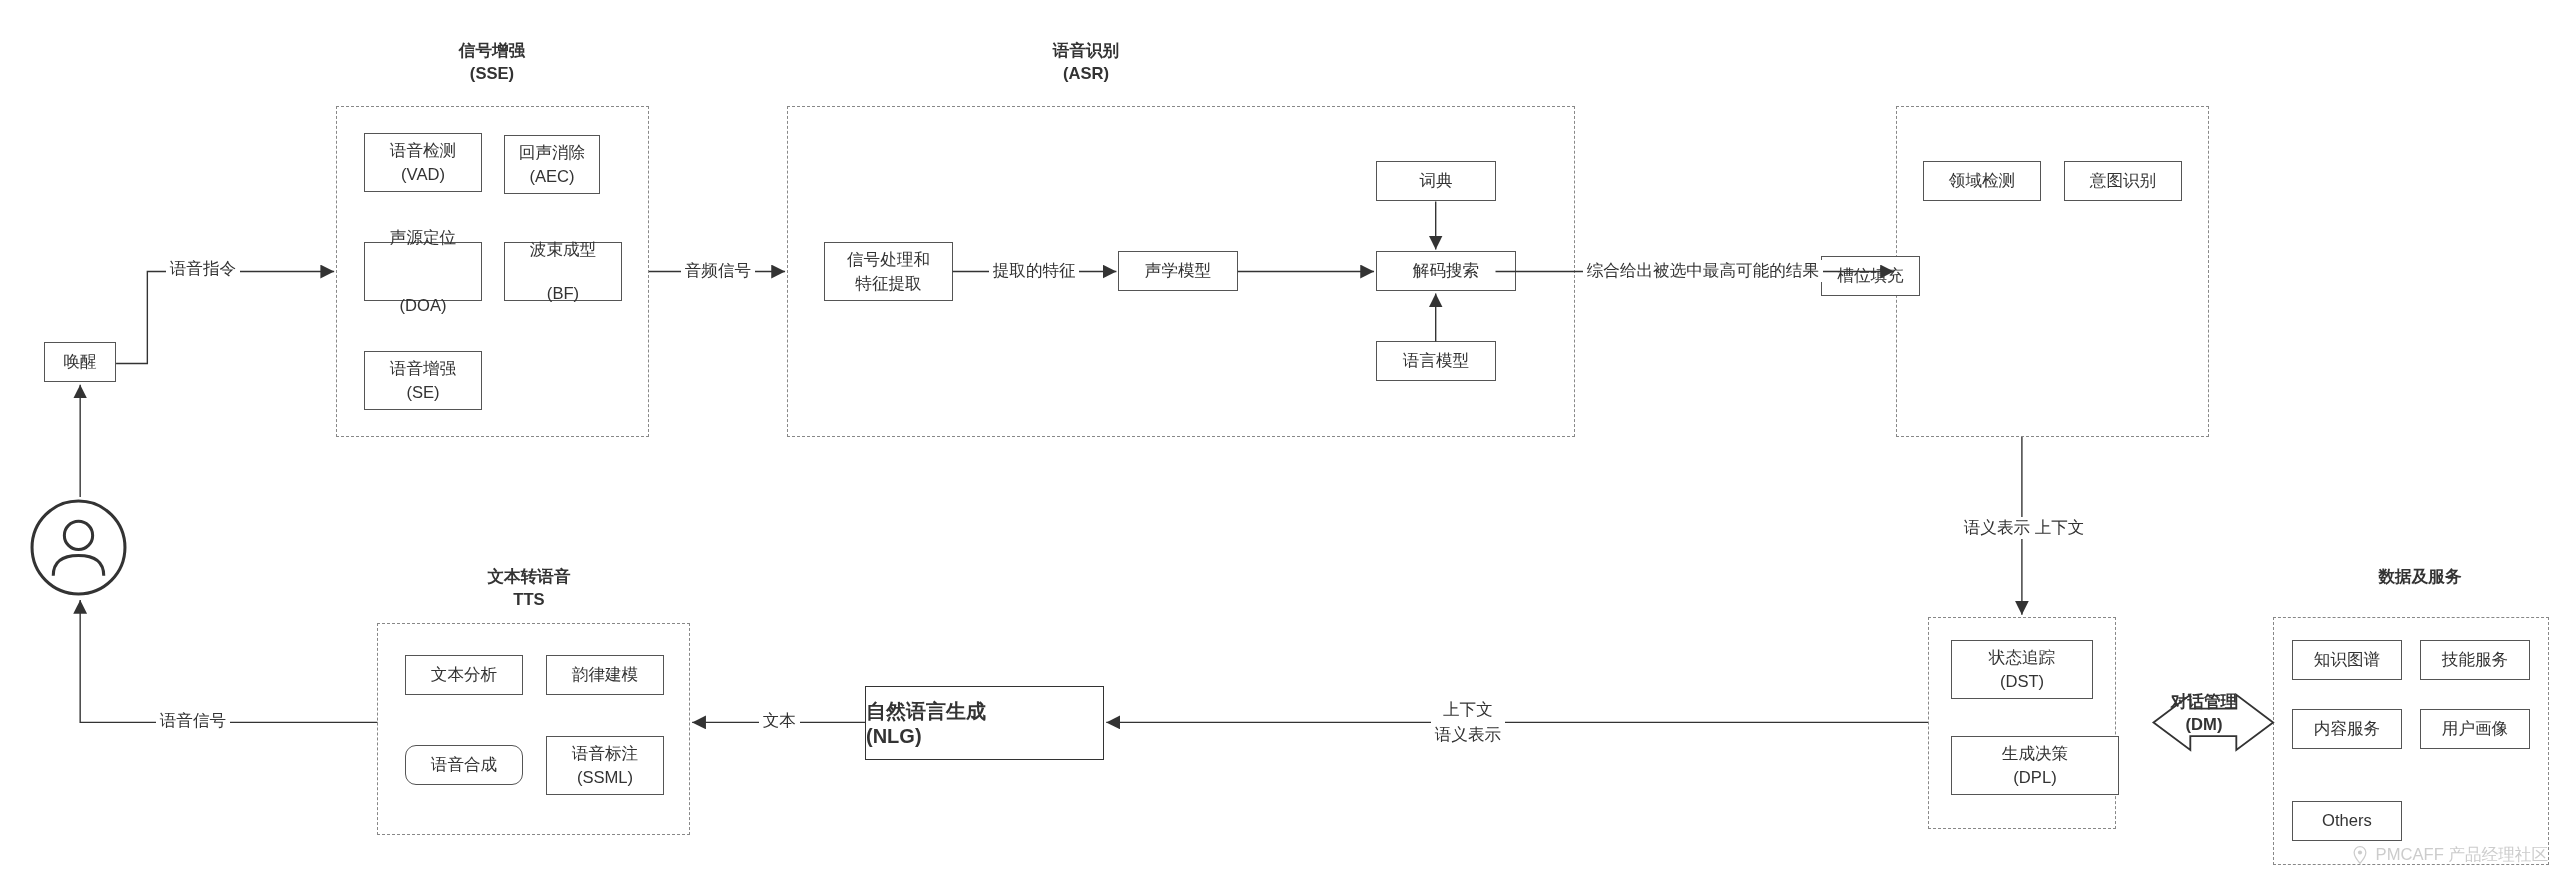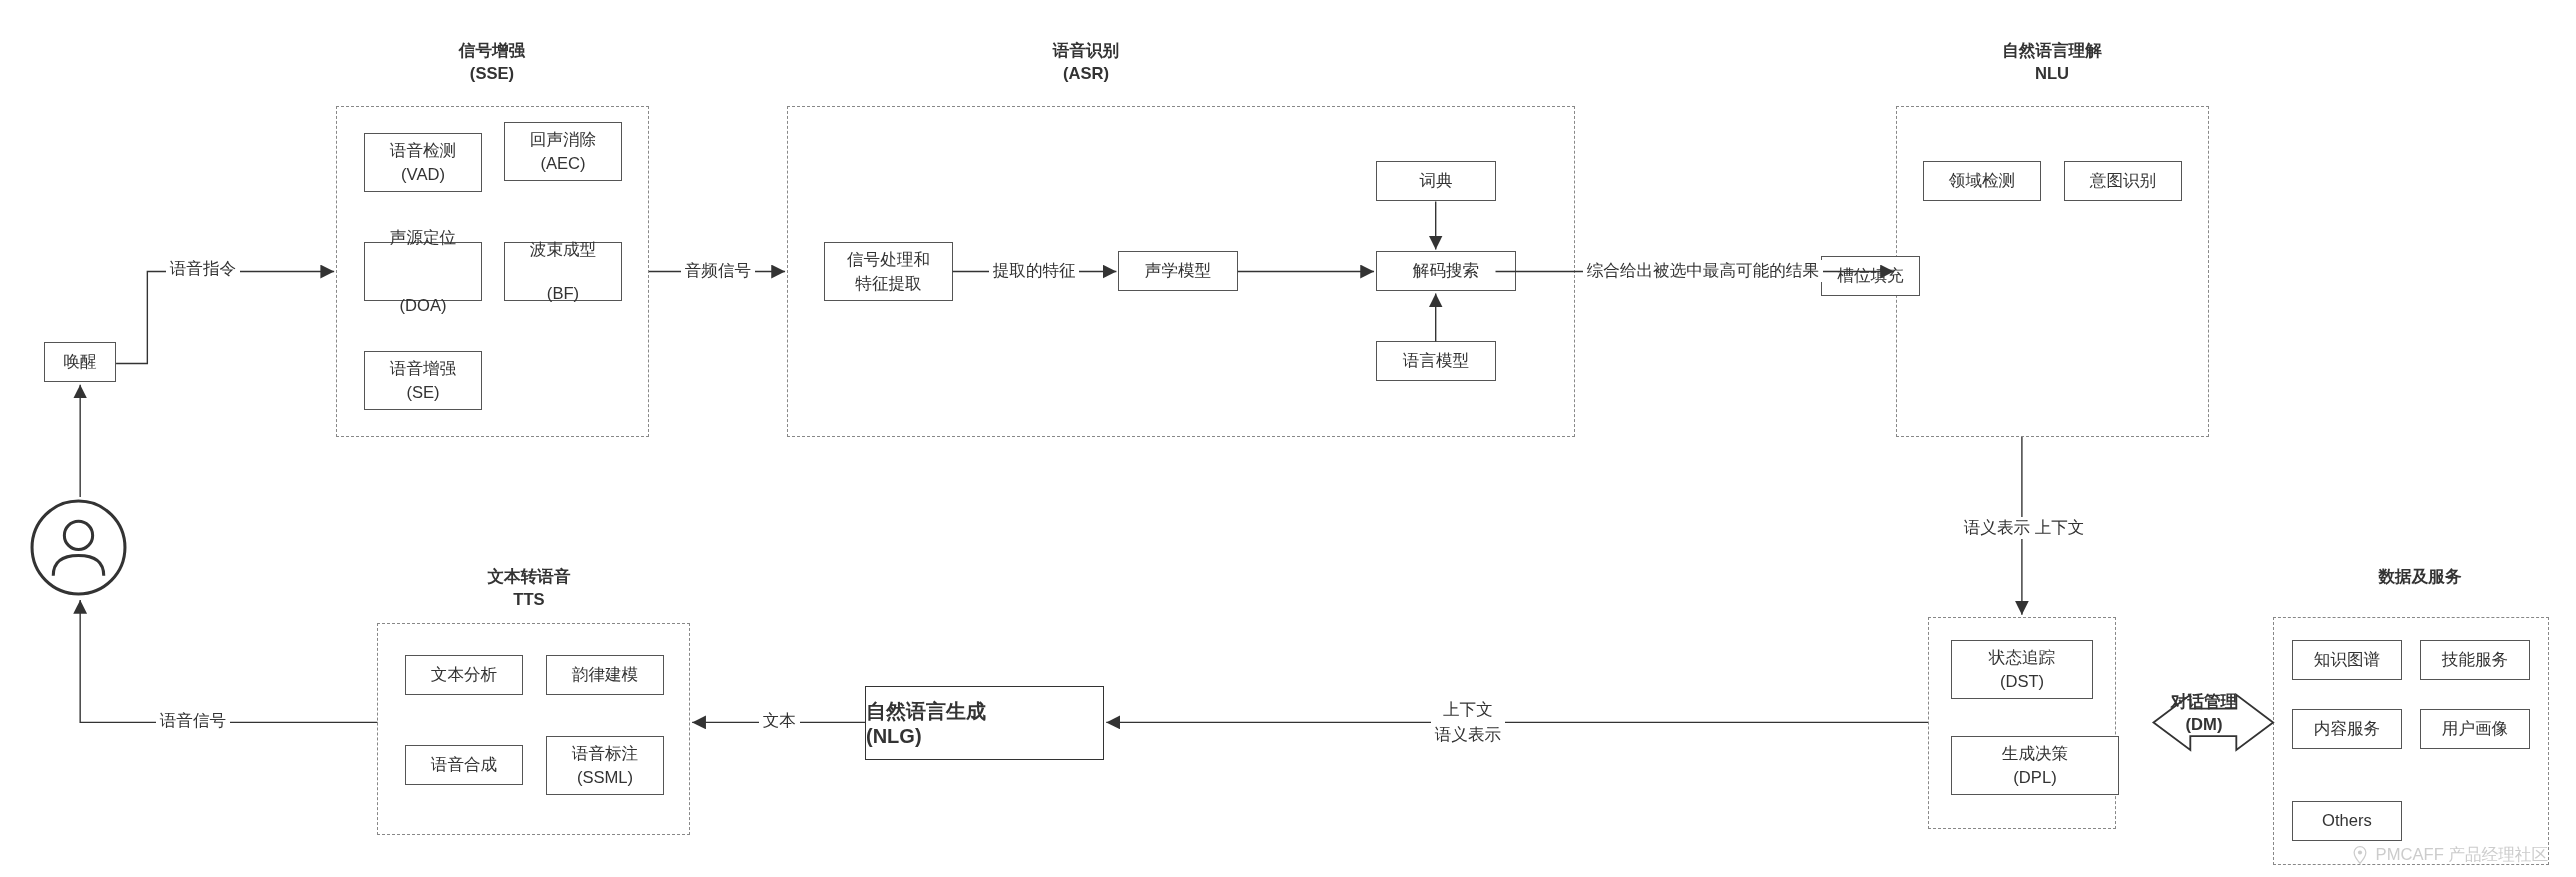--- a/index.html
+++ b/index.html
@@ -31,21 +31,21 @@
 <div class="box" style="left:44px; top:342px; width:72px; height:40px;">
       <span>唤醒</span>
     </div>
 
 <div class="heading" style="left:354px; top:39px;"><span>信号增强</span><br><span>(SSE)</span></div>
 <div class="dashed-group" style="left:336px; top:106px; width:313px; height:331px;"></div>
 <div class="box" style="left:364px; top:133px; width:118px; height:59px;">
       <span>语音检测</span>
       <span>(VAD)</span>
     </div>
-<div class="box" style="left:504px; top:122px; width:118px; height:59px;">
+<div class="box" style="left:504px; top:135px; width:96px; height:59px;">
       <span>回声消除</span>
       <span>(AEC)</span>
     </div>
 <div class="box" style="left:364px; top:242px; width:118px; height:59px;gap:44px;">
       <span>声源定位</span>
       <span>(DOA)</span>
     </div>
 <div class="box" style="left:504px; top:242px; width:118px; height:59px;gap:20px;">
       <span>波束成型</span>
       <span>(BF)</span>
@@ -67,21 +67,20 @@
 <div class="box" style="left:1376px; top:161px; width:120px; height:40px;">
       <span>词典</span>
     </div>
 <div class="box" style="left:1376px; top:251px; width:140px; height:40px;">
       <span>解码搜索</span>
     </div>
 <div class="box" style="left:1376px; top:341px; width:120px; height:40px;">
       <span>语言模型</span>
     </div>
 
-<div class="heading" style="left:1914px; top:39px;"><span>自然语言理解</span><br><span>NLU</span></div>
 <div class="dashed-group" style="left:1896px; top:106px; width:313px; height:331px;"></div>
 <div class="box" style="left:1923px; top:161px; width:118px; height:40px;">
       <span>领域检测</span>
     </div>
 <div class="box" style="left:2064px; top:161px; width:118px; height:40px;">
       <span>意图识别</span>
     </div>
 <div class="box" style="left:1821px; top:256px; width:99px; height:40px;">
       <span>槽位填充</span>
     </div>
@@ -121,21 +120,21 @@
     </div>
 
 <div class="heading" style="left:391px; top:565px;"><span>文本转语音</span><br><span>TTS</span></div>
 <div class="dashed-group" style="left:377px; top:623px; width:313px; height:212px;"></div>
 <div class="box" style="left:405px; top:655px; width:118px; height:40px;">
       <span>文本分析</span>
     </div>
 <div class="box" style="left:546px; top:655px; width:118px; height:40px;">
       <span>韵律建模</span>
     </div>
-<div class="box" style="left:405px; top:745px; width:118px; height:40px;">
+<div class="box" style="left:405px; top:745px; width:118px; height:40px;border-radius:11px;">
       <span>语音合成</span>
     </div>
 <div class="box" style="left:546px; top:736px; width:118px; height:59px;">
       <span>语音标注</span>
       <span>(SSML)</span>
     </div>
 
 <svg class="conn" style="left:0; top:0; width:2576px; height:877px;" viewBox="0 0 2799 953" width="2576" height="877">
 <defs>
         <marker id="ah" markerWidth="12" markerHeight="12" refX="10" refY="5" orient="auto">

